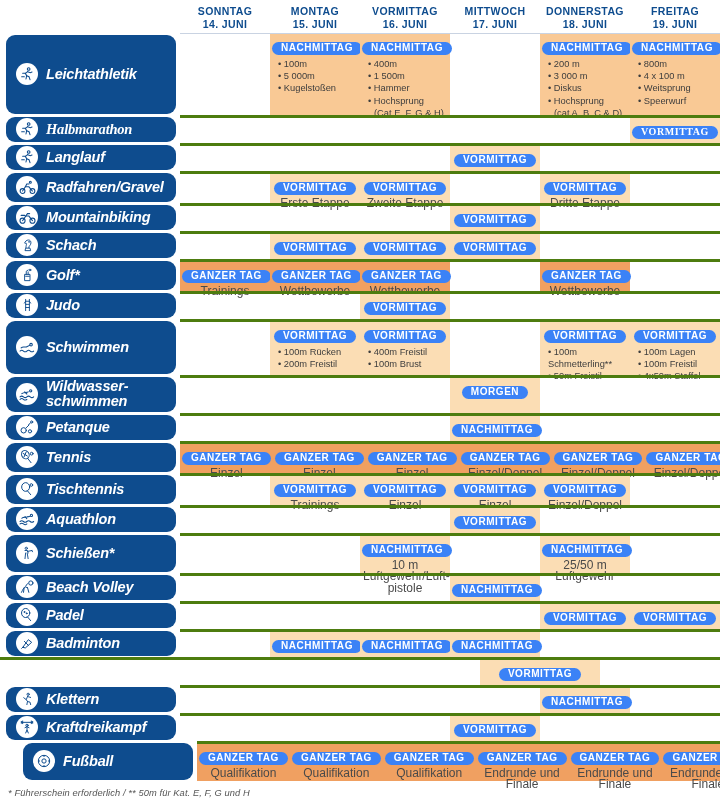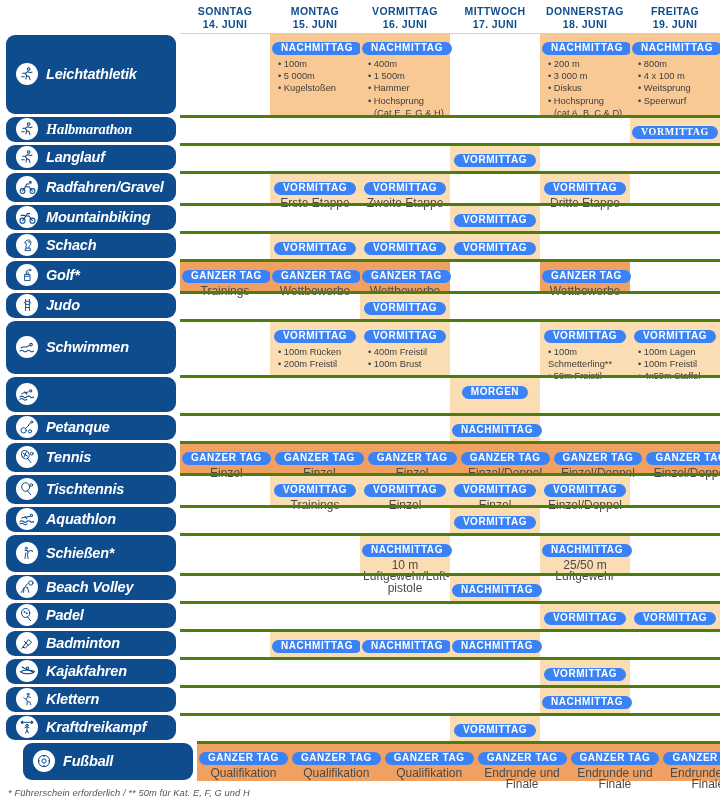--- a/index.html
+++ b/index.html
@@ -405,20 +405,22 @@
           <div class="pill">
             <span class="sport-ico">
               <svg width="17" height="14" viewBox="0 0 24 18" fill="none" stroke="#0E4C8E" stroke-width="1.5" stroke-linecap="round">
                 <circle cx="16.5" cy="4.5" r="1.6"></circle>
                 <path d="M4 8.5c3-2.5 7-1 9-2.5"></path>
                 <path d="M8 6l3 3"></path>
                 <path d="M1.5 13c1.6-1.4 3.2-1.4 4.8 0s3.2 1.4 4.8 0 3.2-1.4 4.8 0 3.2 1.4 4.8 0"></path>
                 <path d="M1.5 16.5c1.6-1.4 3.2-1.4 4.8 0s3.2 1.4 4.8 0"></path>
               </svg>
             </span>
+            <span class="sport-name" style="white-space: pre-line;">Wildwasser-
+schwimmen</span>
           </div>
         </div>
         <div class="days">
           <div class="cell "></div>
           <div class="cell "></div>
           <div class="cell "></div>
           <div class="cell light"><span class="tag">MORGEN</span></div>
           <div class="cell "></div>
           <div class="cell "></div>
         </div>
@@ -602,33 +604,20 @@
         <div class="days">
           <div class="cell "></div>
           <div class="cell light"><span class="tag">NACHMITTAG</span></div>
           <div class="cell light"><span class="tag">NACHMITTAG</span></div>
           <div class="cell light"><span class="tag">NACHMITTAG</span></div>
           <div class="cell "></div>
           <div class="cell "></div>
         </div>
       </div>
       <div class="row" style="height: 28px;">
-        <div class="sport-cell">
-          <div class="pill">
-            <span class="sport-ico">
-              <svg width="17" height="14" viewBox="0 0 24 18" fill="none" stroke="#0E4C8E" stroke-width="1.5" stroke-linecap="round">
-                <path d="M2 10c4 4 16 4 20 0-4-3-16-3-20 0z"></path>
-                <circle cx="12" cy="5" r="1.7"></circle>
-                <path d="M5 4l14 6"></path>
-                <path d="M4.5 3.2l1.6.9M19.5 10.8l-1.6-.9"></path>
-              </svg>
-            </span>
-            <span class="sport-name" style="white-space: pre-line;">Kajakfahren</span>
-          </div>
-        </div>
         <div class="days">
           <div class="cell "></div>
           <div class="cell "></div>
           <div class="cell "></div>
           <div class="cell "></div>
           <div class="cell light"><span class="tag">VORMITTAG</span></div>
           <div class="cell "></div>
         </div>
       </div>
       <div class="row" style="height: 28px;">

